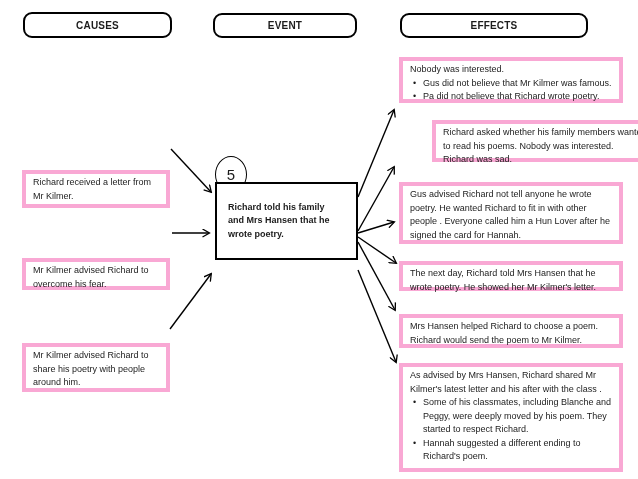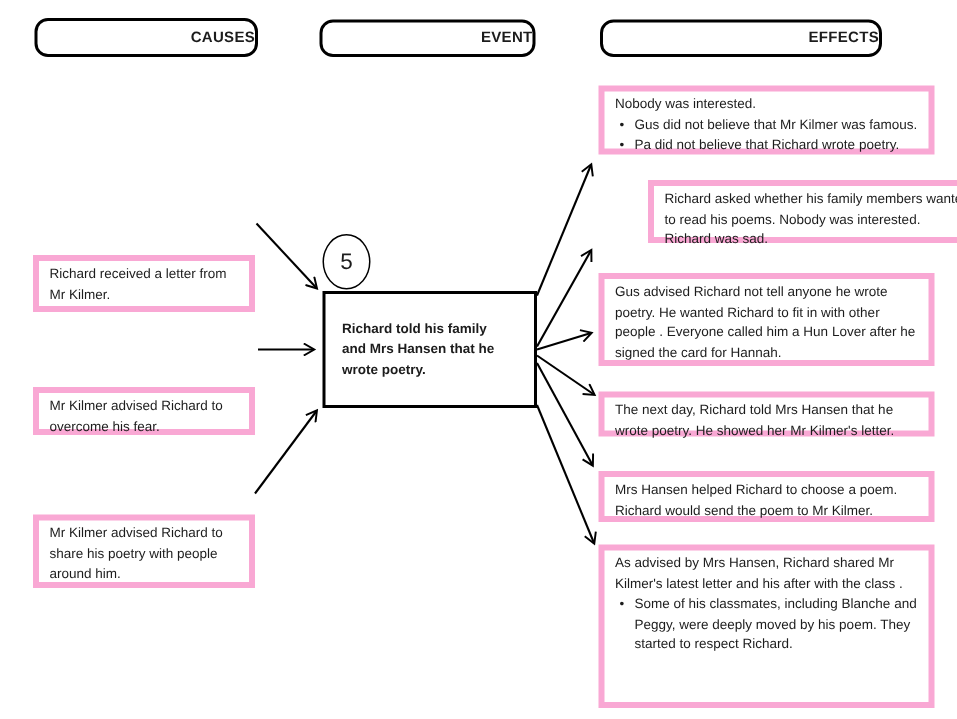--- a/index.html
+++ b/index.html
@@ -11,21 +11,21 @@
     font-family: "Liberation Sans", "DejaVu Sans", sans-serif;
     color: #1c1c1c;
     overflow: hidden;
   }
   .hdr {
     position: absolute;
     border: 2px solid #000;
     border-radius: 9px;
     display: flex;
     align-items: center;
-    justify-content: flex-end;
+    justify-content: center;
     font-weight: bold;
     font-size: 10px;
     letter-spacing: 0.2px;
     background: #fff;
     box-sizing: border-box;
   }
   .box {
     position: absolute;
     border: 4px solid #f9a8d4;
     background: #fff;
@@ -35,21 +35,21 @@
     padding: 2px 5px 2px 7px;
   }
   .cause { left: 22px; width: 148px; margin-top: 40px; }
   .effect { left: 399px; width: 224px; }
   .box p { margin: 0; }
   .bullets { margin: 0; padding: 0; list-style: none; }
   .bullets li { position: relative; padding-left: 13px; }
   .bullets li::before { content: "\2022"; position: absolute; left: 3px; }
   #event-box {
     position: absolute;
-    left: 215px; top: 194px;
+    left: 215px; top: 182px;
     width: 143px; height: 78px;
     border: 2px solid #000;
     box-sizing: border-box;
     background: #fff;
     display: flex;
     align-items: center;
     font-weight: bold;
     font-size: 9px;
     line-height: 13.5px;
     padding: 4px 20px 4px 11px;
@@ -137,16 +137,17 @@
   <div class="box effect" style="top:261px; height:30px;">
     <p>The next day, Richard told Mrs Hansen that he wrote poetry. He showed her Mr Kilmer's letter.</p>
   </div>
   <div class="box effect" style="top:314px; height:34px;">
     <p>Mrs Hansen helped Richard to choose a poem. Richard would send the poem to Mr Kilmer.</p>
   </div>
   <div class="box effect" style="top:363px; height:109px;">
     <p>As advised by Mrs Hansen, Richard shared Mr Kilmer's latest letter and his after with the class .</p>
     <ul class="bullets">
         <li>Some of his classmates, including Blanche and Peggy, were deeply moved by his poem. They started to respect Richard.</li>
+        <li>Hannah suggested a different ending to Richard's poem.</li>
       </ul>
   </div>
 
 </div>
 
 </body></html>

